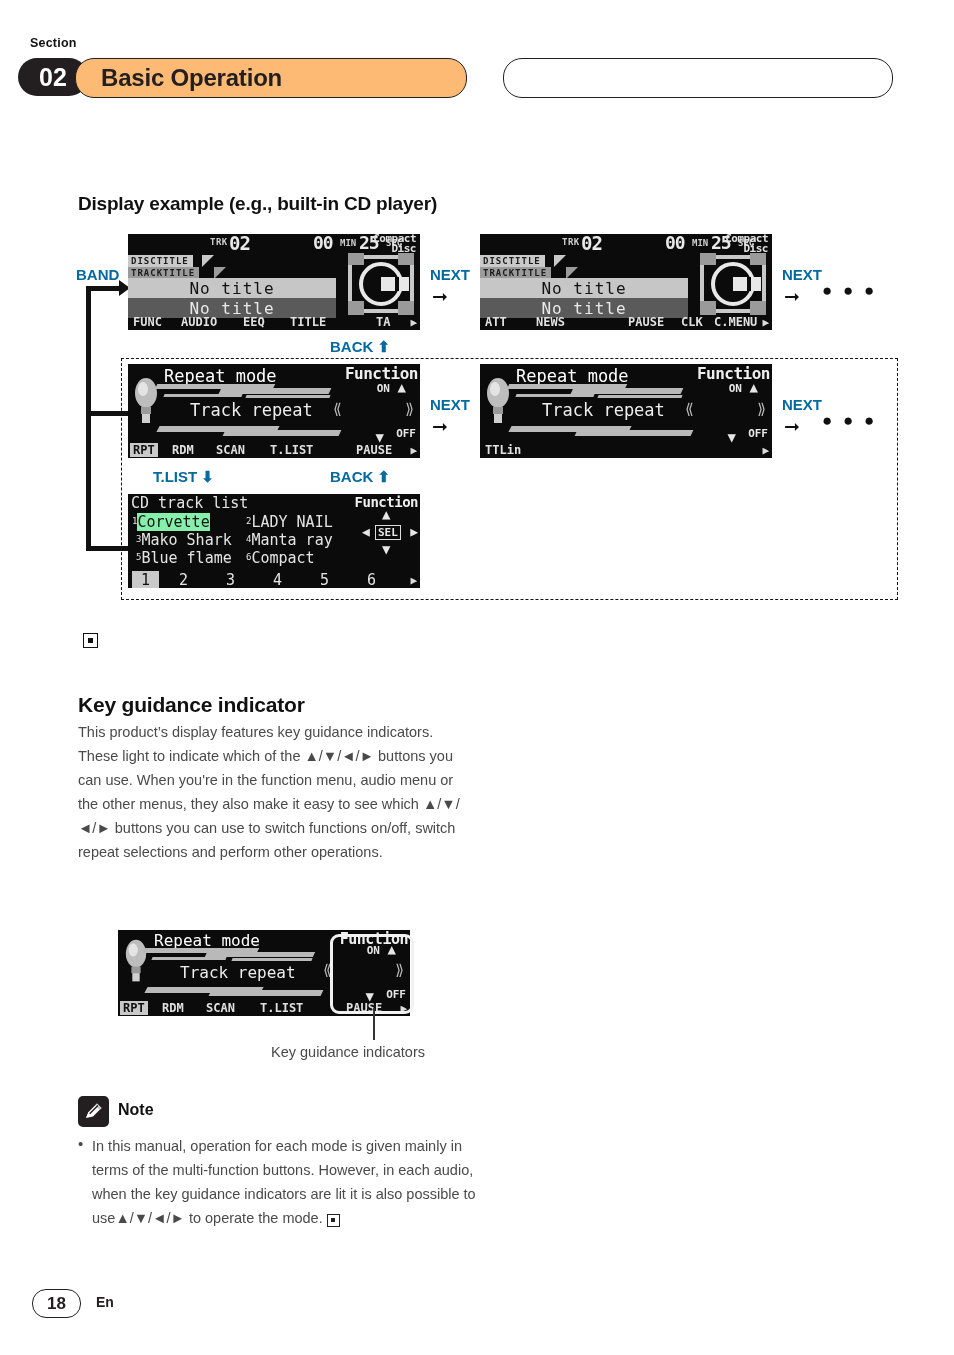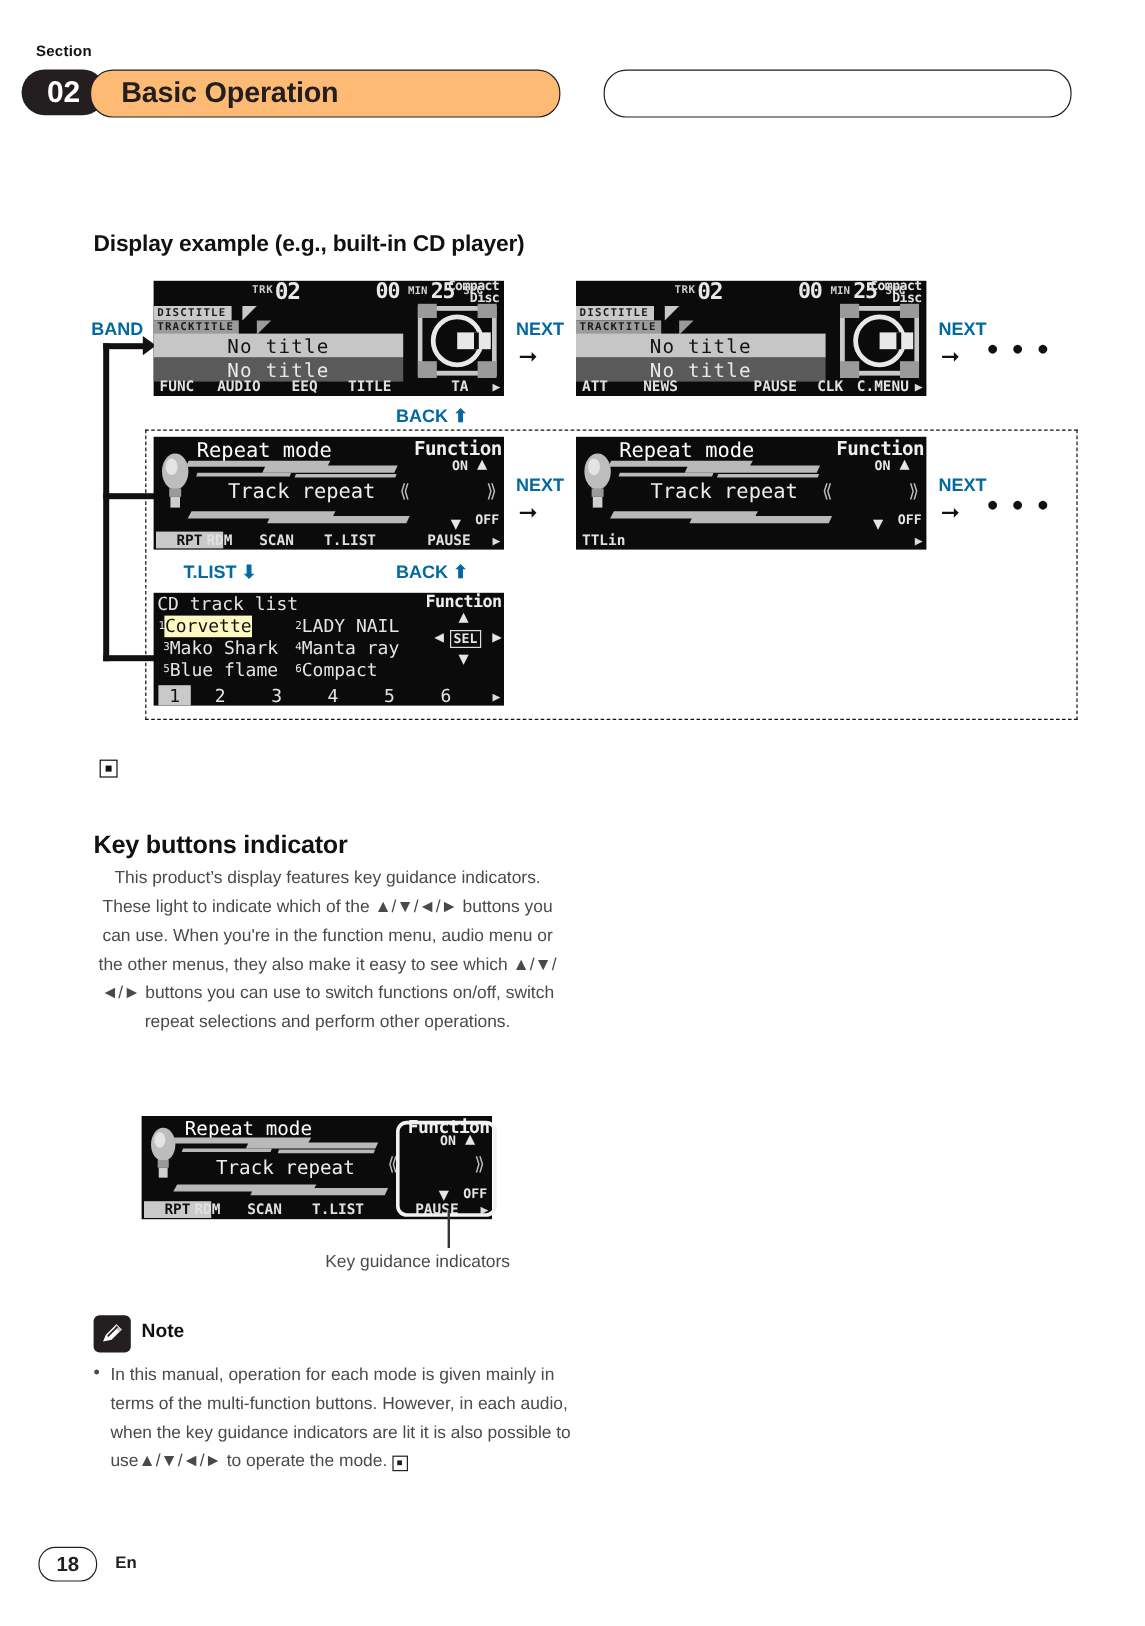--- a/index.html
+++ b/index.html
@@ -84,28 +84,28 @@
   .rep-value{position:absolute;left:62px;top:36px;color:#ededed;font-size:17px;letter-spacing:0px;}
   .bulb{position:absolute;left:4px;top:12px;width:28px;height:52px;}
   .streak{position:absolute;background:#b9b9b9;}
   .kg-on{position:absolute;right:30px;top:18px;color:#e6e6e6;font-size:11px;font-weight:bold;letter-spacing:0px;}
   .kg-off{position:absolute;right:4px;bottom:18px;color:#e6e6e6;font-size:11px;font-weight:bold;}
   .kg-up{position:absolute;right:14px;top:15px;color:#e6e6e6;font-size:14px;}
   .kg-dn{position:absolute;right:36px;bottom:13px;color:#e6e6e6;font-size:14px;}
   .kg-lt{position:absolute;right:78px;top:36px;color:#bdbdbd;font-size:15px;}
   .kg-rt{position:absolute;right:6px;top:36px;color:#bdbdbd;font-size:15px;}
   .rpt-hl{position:absolute;left:2px;bottom:1px;background:#c9c9c9;color:#111;
-     font-size:12px;font-weight:bold;padding:0 17px;line-height:14px;}
+     font-size:12px;font-weight:bold;padding:0 3px;line-height:14px;}
 
   
   .tl-title{position:absolute;left:3px;top:0px;color:#e4e4e4;font-size:15px;letter-spacing:0px;}
   .tl-fn{position:absolute;right:2px;top:0px;color:#efefef;font-size:14px;font-weight:bold;letter-spacing:-0.5px;}
   .tl-item{position:absolute;color:#e4e4e4;font-size:15px;letter-spacing:0px;white-space:nowrap;}
   .tl-item sup{font-size:9px;vertical-align:3px;}
-  .tl-sel{background:#fef9c3;color:#121212;}
+  .tl-sel{background:#86efac;color:#121212;}
   .tl-numrow{position:absolute;left:0;right:0;bottom:0;height:17px;color:#e4e4e4;font-size:15px;}
   .tl-numrow b{position:absolute;font-weight:normal;}
   .tl-numsel{background:#c9c9c9;color:#111;padding:0 9px;}
   .tl-sel-icons{position:absolute;right:2px;top:14px;width:56px;height:58px;color:#e6e6e6;}
 
   
   .flab{position:absolute;font-size:15px;font-weight:bold;color:#0369a1;letter-spacing:0px;}
   .dots{position:absolute;font-size:17px;color:#111;letter-spacing:3px;}
 
   
@@ -375,22 +375,22 @@
     <b style="left:192px;">5</b>
     <b style="left:239px;">6</b>
     <span class="arrowR">▶</span>
   </div>
 </div>
 
 <div class="sq-end" style="left:83px;top:633px;">
     <i></i>
   </div>
 
-<h2 class="kg">Key buttons indicator</h2>
-<div class="para" style="top:720px;text-align:center;">This product’s display features key guidance indicators. These light to indicate which of the ▲/▼/◄/► buttons you can use. When you're in the function menu, audio menu or the other menus, they also make it easy to see which ▲/▼/◄/► buttons you can use to switch functions on/off, switch repeat selections and perform other operations.</div>
+<h2 class="kg">Key guidance indicator</h2>
+<div class="para" style="top:720px;">This product’s display features key guidance indicators. These light to indicate which of the ▲/▼/◄/► buttons you can use. When you're in the function menu, audio menu or the other menus, they also make it easy to see which ▲/▼/◄/► buttons you can use to switch functions on/off, switch repeat selections and perform other operations.</div>
 
 <div class="lcd lcd-6">
   <div class="fn-label" style="font-size:15px;">Function</div>
   <div class="rep-title" style="font-size:16px;top:1px;">Repeat mode</div>
   <div class="rep-value" style="font-size:16px;top:33px;">Track repeat</div>
   <svg class="bulb" viewBox="0 0 28 52" style="top:8px;height:48px;">
     <ellipse cx="14" cy="17" rx="11" ry="15" fill="#bdbdbd"></ellipse>
     <ellipse cx="11" cy="13" rx="5" ry="7" fill="#e4e4e4"></ellipse>
     <rect x="9" y="31" width="10" height="7" fill="#9a9a9a"></rect>
     <rect x="10" y="38" width="8" height="9" fill="#cfcfcf"></rect>

